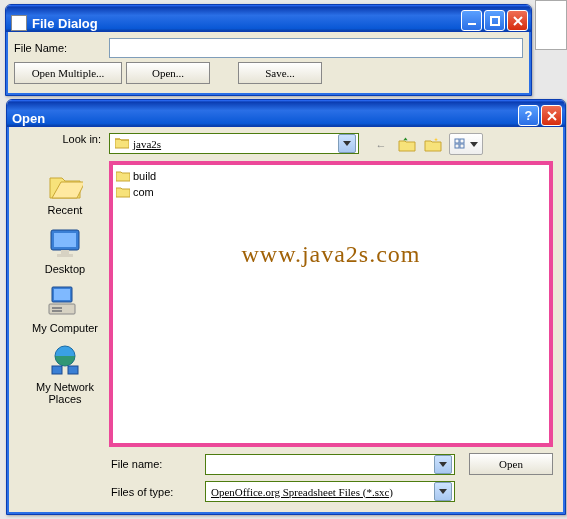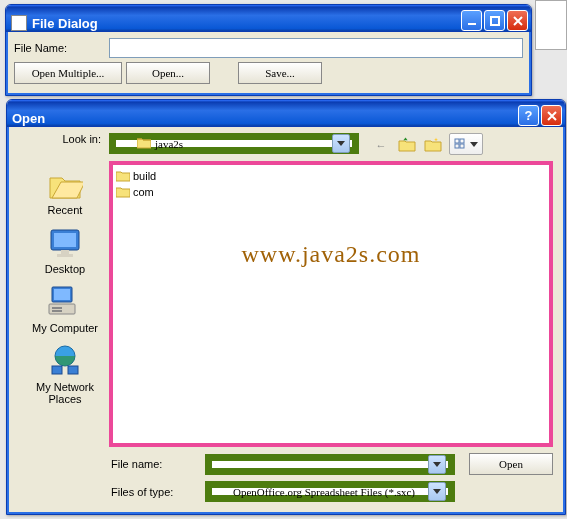--- a/index.html
+++ b/index.html
@@ -107,26 +107,27 @@
   }
   .topbar {
     display:flex;
     align-items:flex-start;
     height: 24px;
     margin-bottom:4px;
   }
   .topbar .lbl { width: 86px; text-align:right; padding-right: 8px; }
   .combo {
     height: 21px;
-    border:7px solid #4d7c0f;
+    border:1px solid #4d7c0f;
     background:#fff;
     display:flex;
     align-items:center;
-    padding:0 2px 0 21px;
+    padding:0 2px 0 5px;
     box-sizing:border-box;
+    text-decoration:underline;
   }
   .combo .folder-ic { margin-right:4px; }
   .combo .ctext { flex:1; font:11px Tahoma; }
   .combo .drop {
     width:16px; height:17px;
     background: linear-gradient(to bottom,#cde3ff,#a9c8f0);
     border:1px solid #7f9db9;
     display:flex; align-items:center; justify-content:center;
     border-radius:2px;
   }

